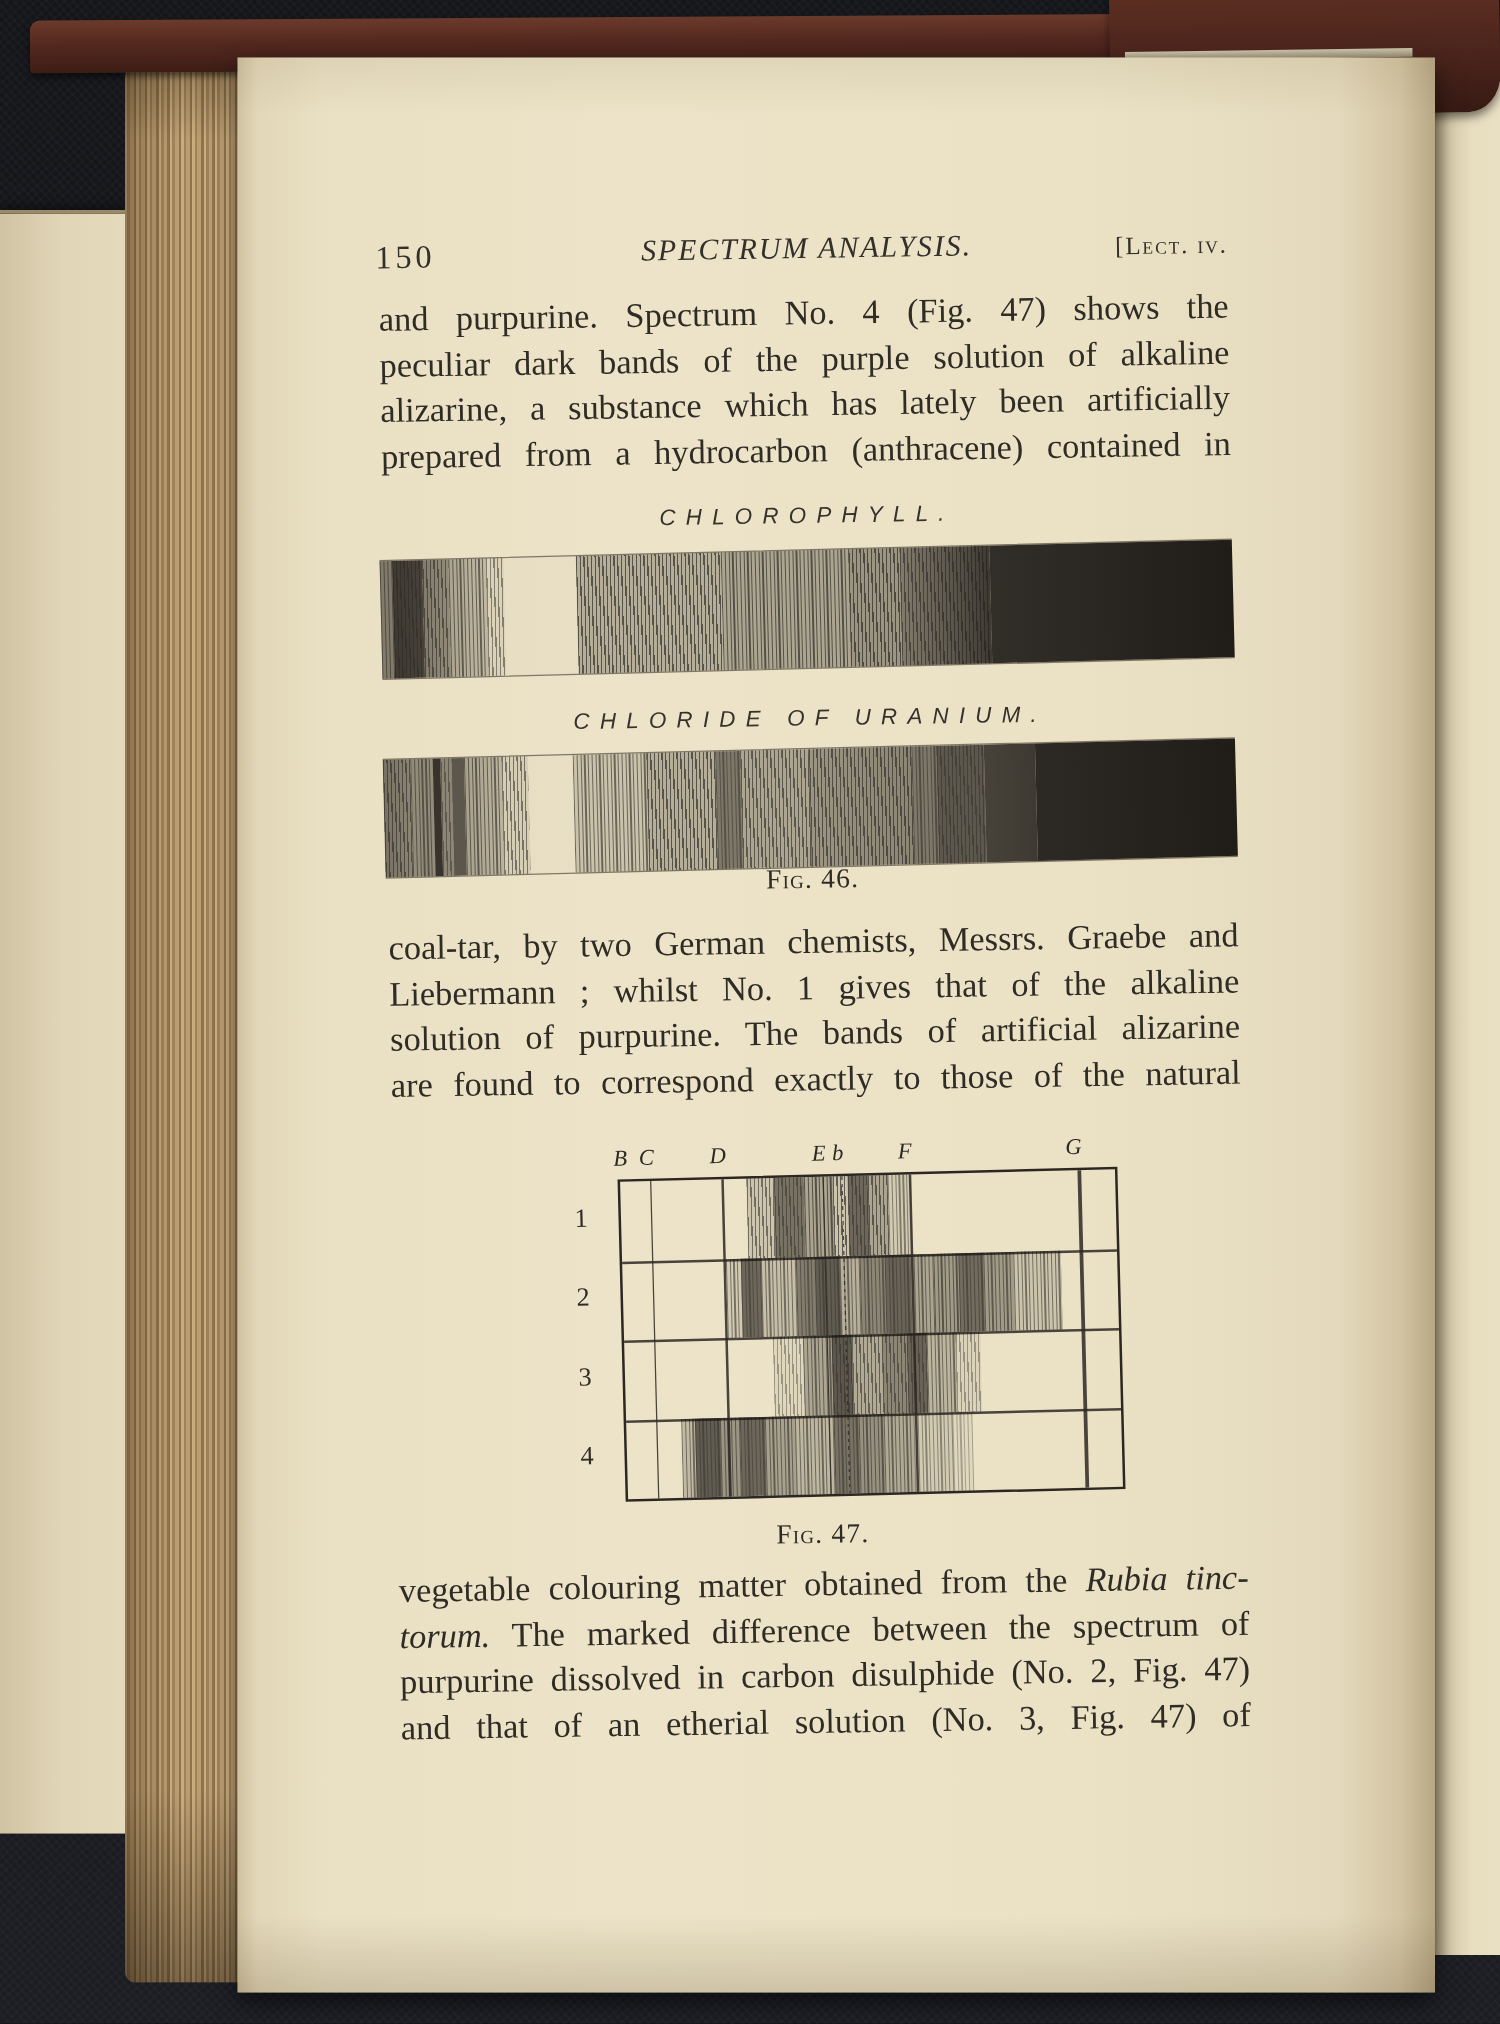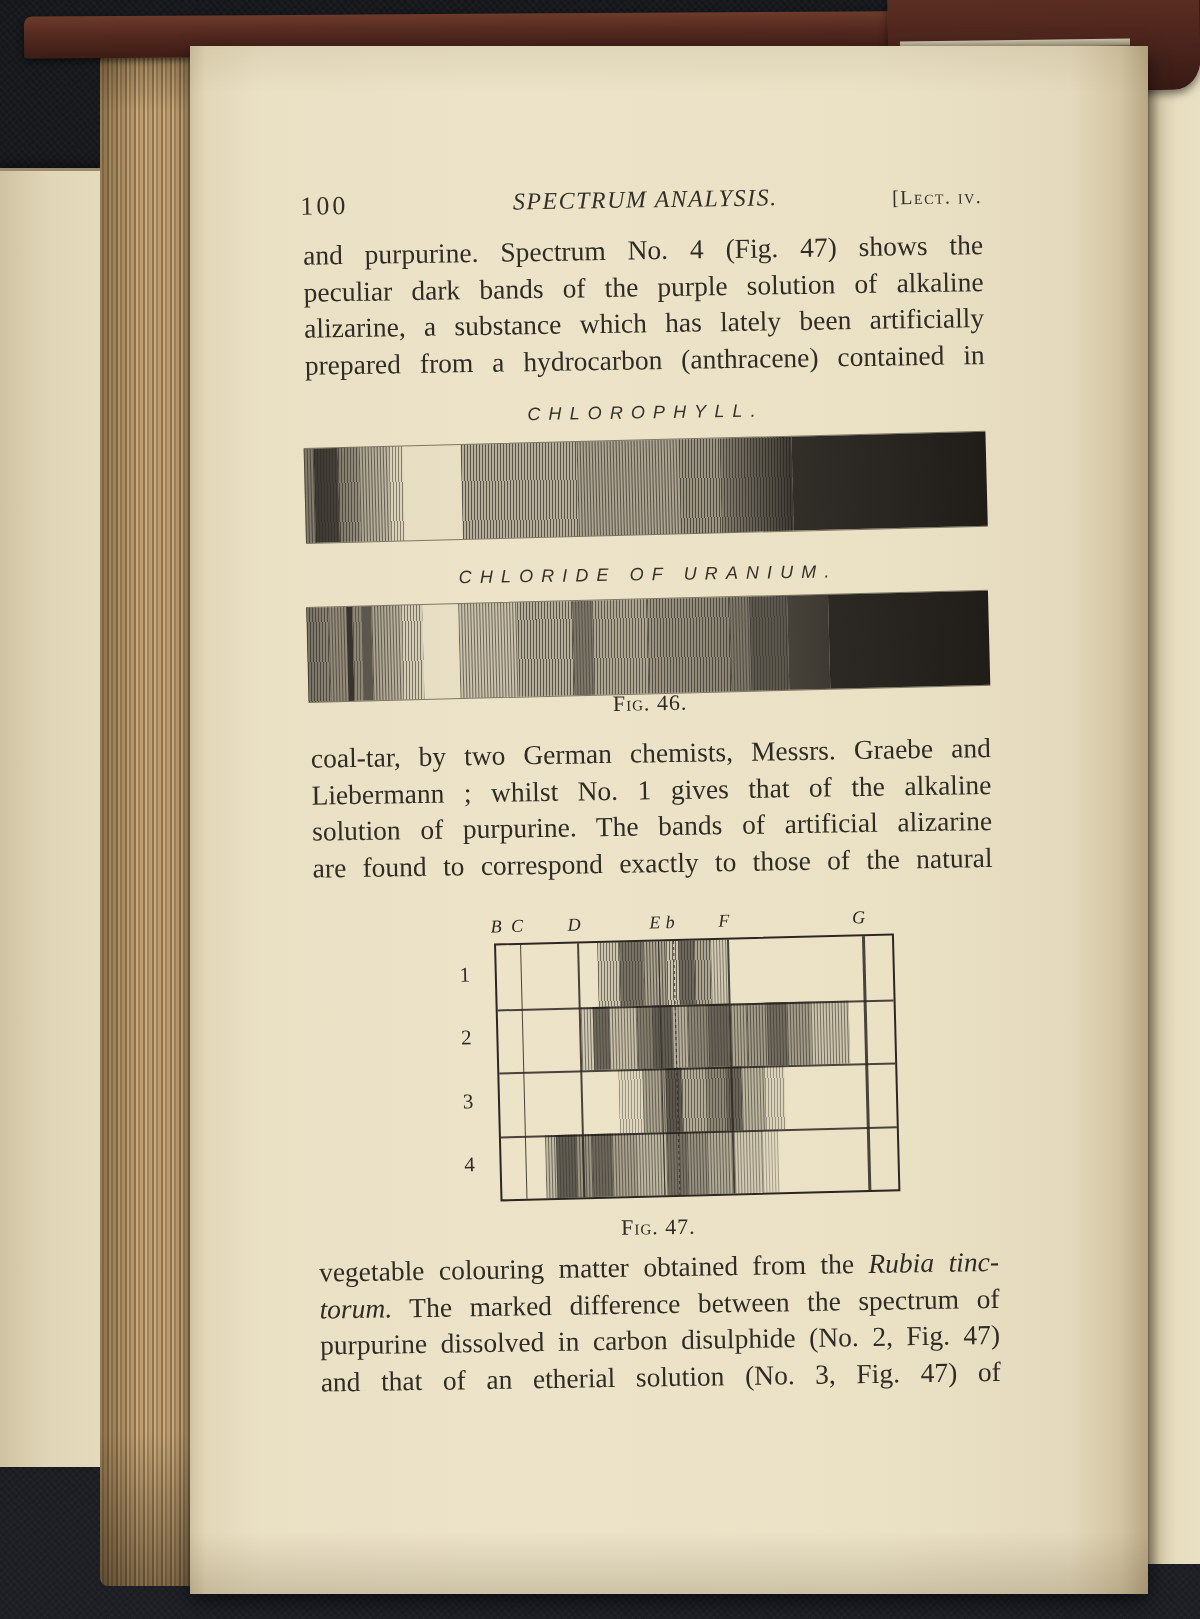--- a/index.html
+++ b/index.html
@@ -122,21 +122,21 @@
   <div class="page-top-edge"></div>
   <div class="next-page"></div>
   <div class="cover-strip"></div>
   <div class="cover-blob"></div>
   <div class="cover-tear"></div>
   <div class="cover-glint"></div>
 
   <div class="page">
     <div class="content">
 
-      <div class="page-number">100</div>
+      <div class="page-number">150</div>
       <div class="running-title">SPECTRUM ANALYSIS.</div>
       <div class="lect-ref">[Lect. iv.</div>
 
       <div class="para" id="para1">
           <div class="tline"><span>and purpurine. Spectrum No. 4 (Fig. 47) shows the</span></div>
           <div class="tline"><span>peculiar dark bands of the purple solution of alkaline</span></div>
           <div class="tline"><span>alizarine, a substance which has lately been artificially</span></div>
           <div class="tline"><span>prepared from a hydrocarbon (anthracene) contained in</span></div>
         </div>
 

